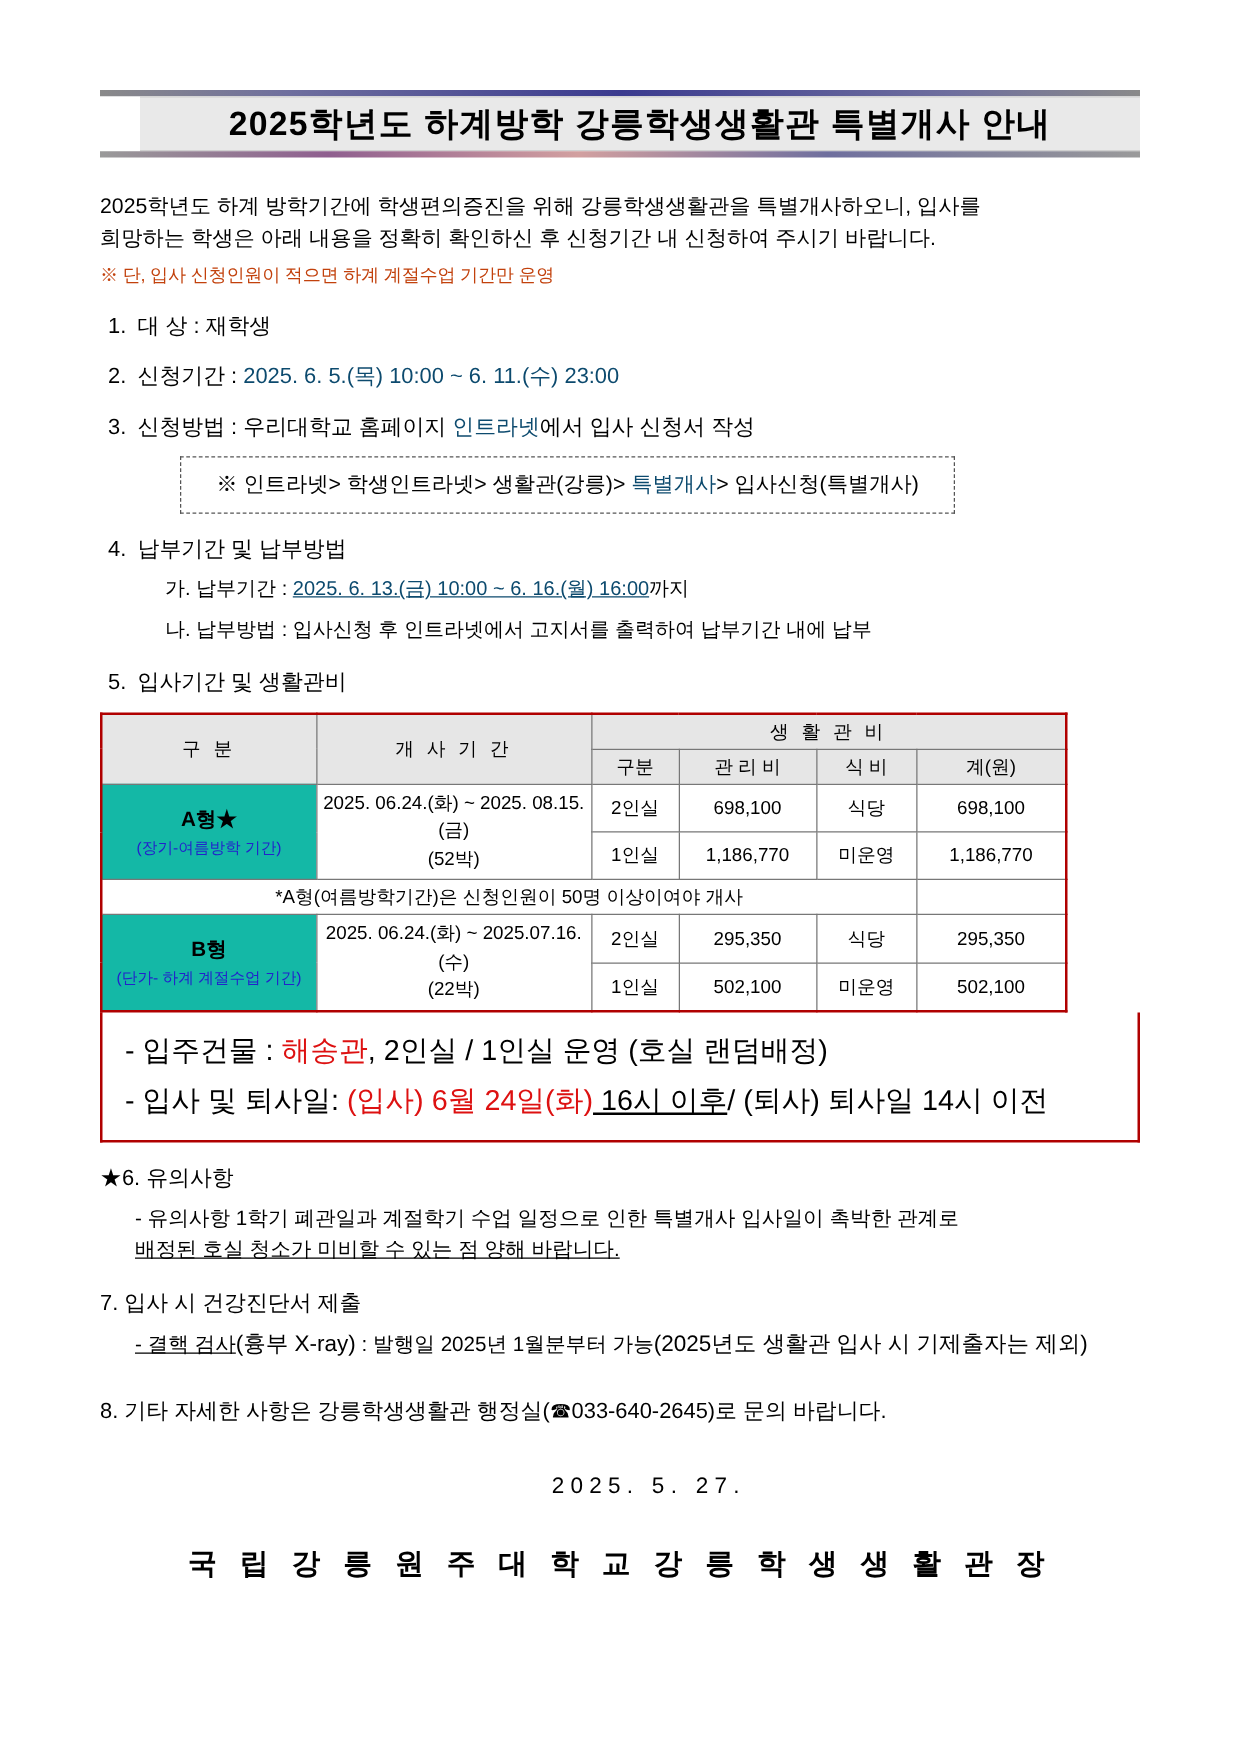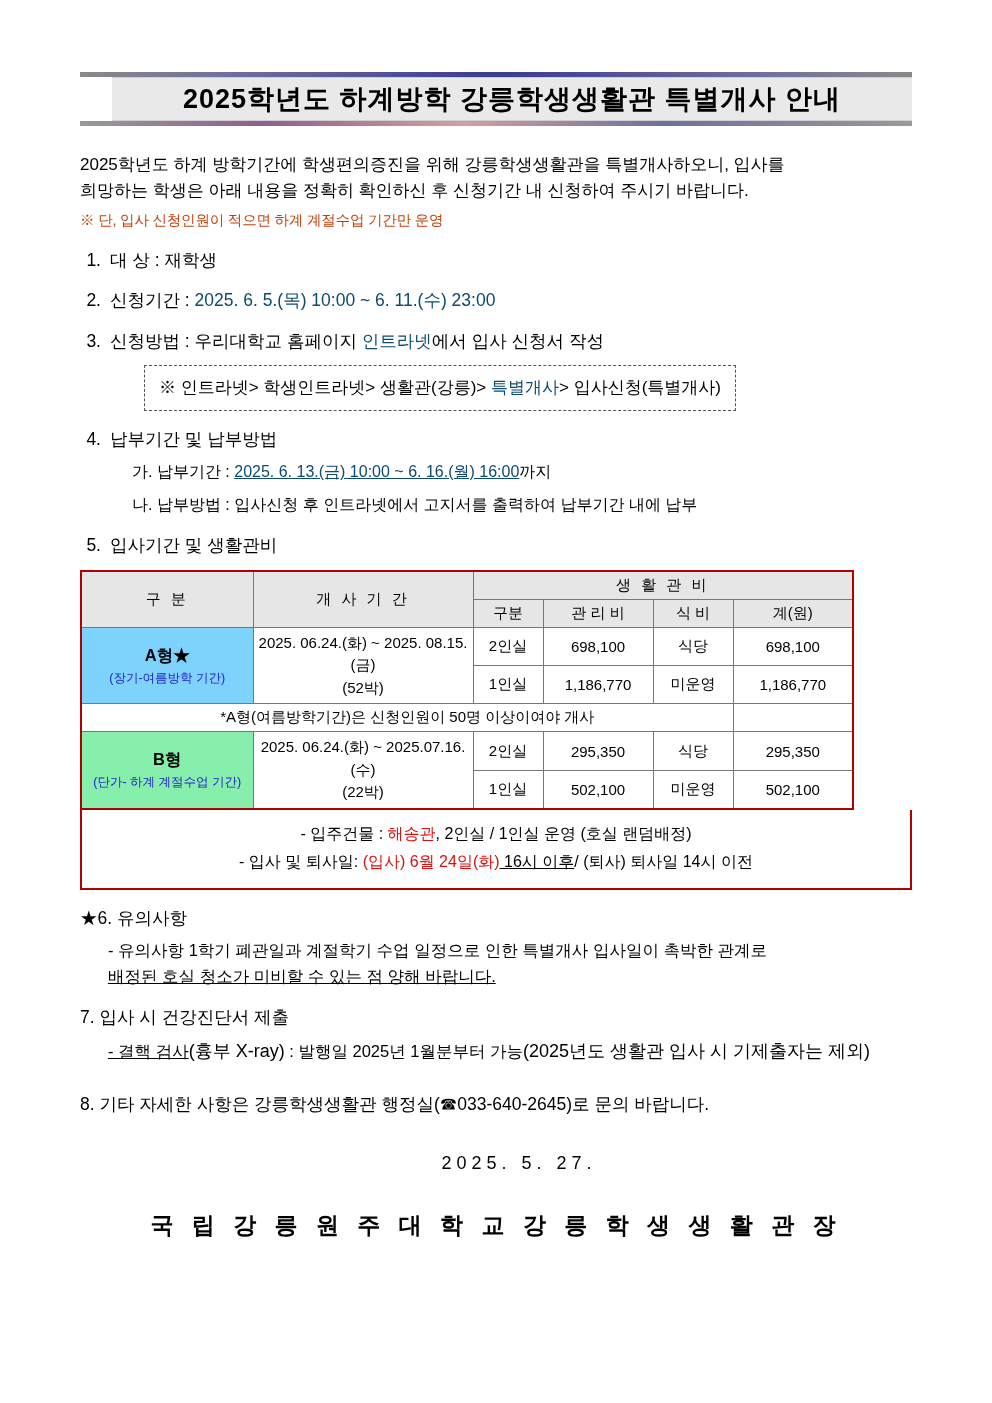--- a/index.html
+++ b/index.html
@@ -89,21 +89,21 @@
     flex: 1;
   }
   .blue { color: #0c4a6e; }
   .red { color: #dd1111; }
   .uline { text-decoration: underline; }
   .small { font-size: 13.5px; }
 
   .note-box {
     margin: 12px 0 0 34px;
     border: 1px dashed #555;
-    padding: 10px 14px;
+    padding: 10px 28px;
     display: inline-block;
     font-size: 17px;
   }
 
   .sub {
     margin: 9px 0 0 22px;
     font-size: 16px;
     line-height: 1.5;
   }
 
@@ -120,38 +120,37 @@
   table.main td, table.main th {
     border: 1px solid #777;
     font-size: 15px;
     text-align: center;
     padding: 4px 3px;
     font-weight: normal;
     color: #000;
   }
   .hdr { background: #e6e6e6; font-size: 16px; letter-spacing: 3px; padding: 7px 3px; }
   .hdr2 { background: #e6e6e6; font-size: 15px; }
-  .cell-a { background: #7dd3fc; }
-  .cell-b { background: #86efac; }
+  .cell-a { background: #14b8a6; }
+  .cell-b { background: #14b8a6; }
   .type-label { font-size: 16.5px; font-weight: bold; }
   .type-sub { font-size: 12.5px; color: #2222cc; display: block; margin-top: 3px; }
   .period { font-size: 15px; line-height: 1.5; }
   .starnote { color: #2222cc; font-size: 14.5px; font-weight: bold; padding: 5px 3px; }
   .num-cell { text-align: right; padding-right: 10px; }
   .bold { font-weight: bold; }
 
   .foot-lines {
     border: 2px solid #b00000;
     border-top: none;
     width: 832px;
     box-sizing: border-box;
     padding: 10px 18px 12px 18px;
-    font-size: 16px;
+    font-size: 23px;
     line-height: 1.75;
-    text-align: center;
   }
 
   
   .sec {
     margin: 16px 80px 0 80px;
     font-size: 17.5px;
     line-height: 1.45;
   }
   .sec .dash {
     margin: 7px 0 0 28px;

